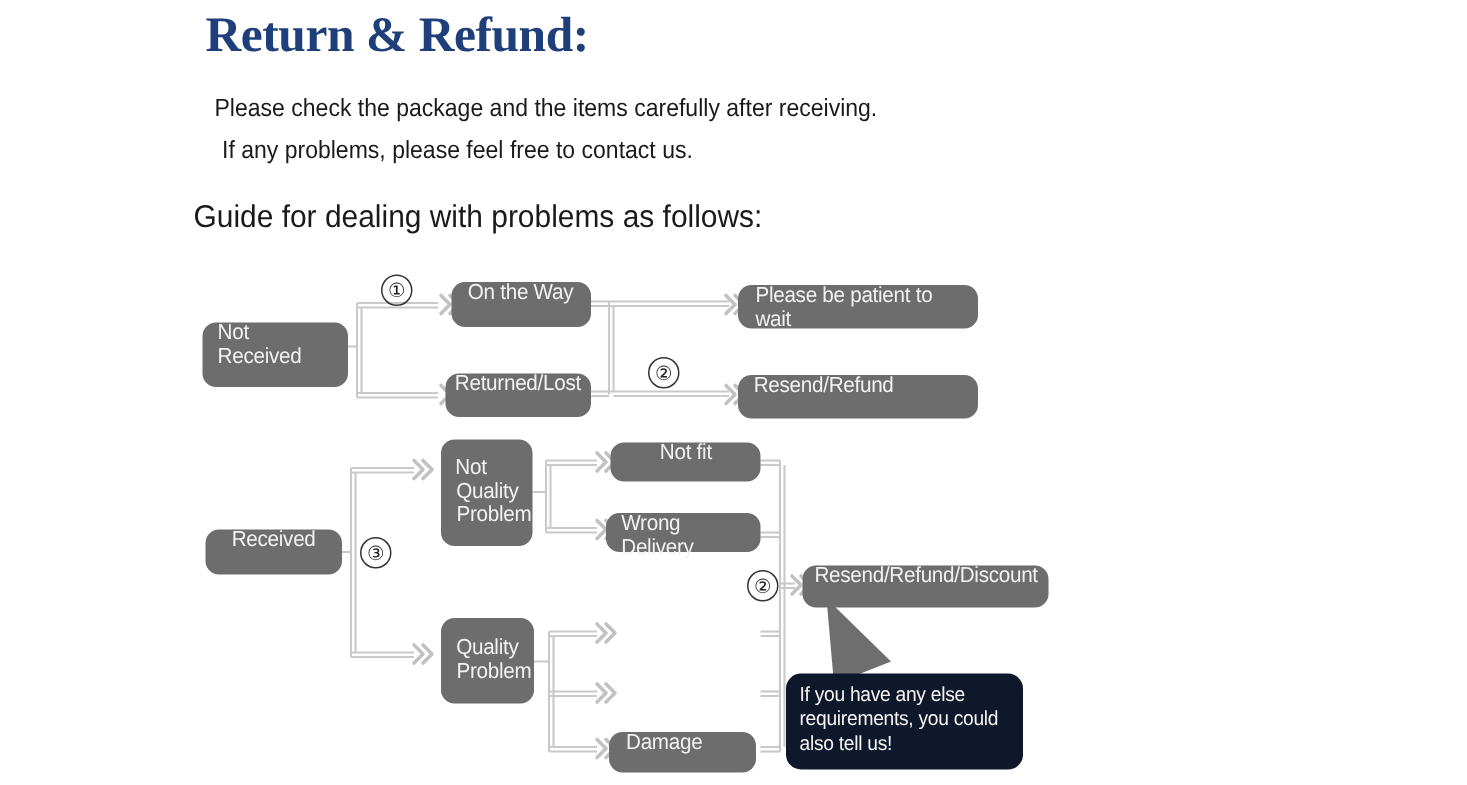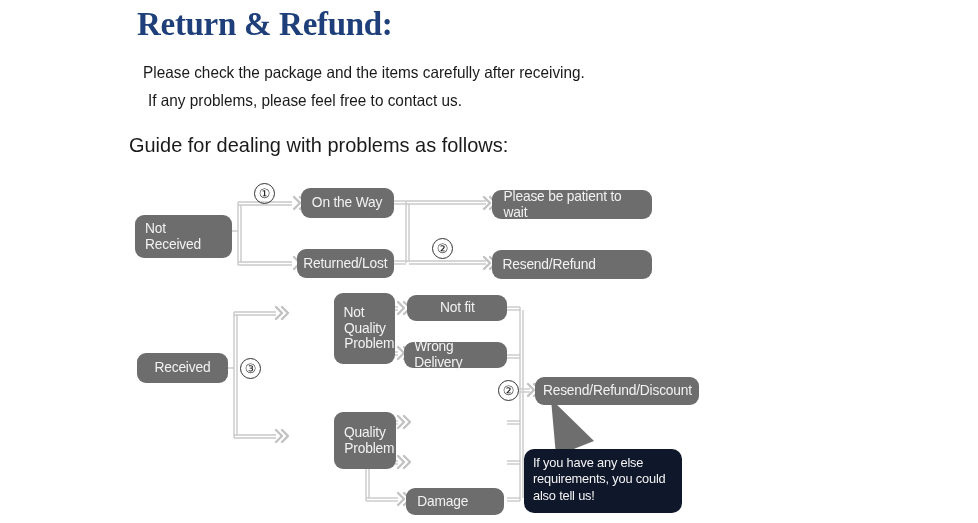--- a/index.html
+++ b/index.html
@@ -68,30 +68,30 @@
   
   .node {
     position: absolute;
     background: #6d6d6d;
     color: #f2f2f2;
     border-radius: 9px;
     font-family: "Liberation Sans", sans-serif;
     font-size: 14.5px;
     line-height: 1.08;
     display: flex;
-    align-items: center;
+    align-items: flex-start;
     box-sizing: border-box;
     padding: 0 8px;
     letter-spacing: -0.2px;
     z-index: 3;
   }
   .node.center { justify-content: center; }
   .node.left   { justify-content: flex-start; }
   .node .txt   { transform: scaleX(0.95); transform-origin: center; display:block; }
-  .node.multi  { flex-direction: column; align-items: flex-start; justify-content: center; margin-left: 40px; }
+  .node.multi  { flex-direction: column; align-items: flex-start; justify-content: center; }
   .node.multi .txt { display: block; }
 
   
   .marker {
     position: absolute;
     width: 19px;
     height: 19px;
     border: 1.4px solid #333;
     border-radius: 50%;
     color: #222;

